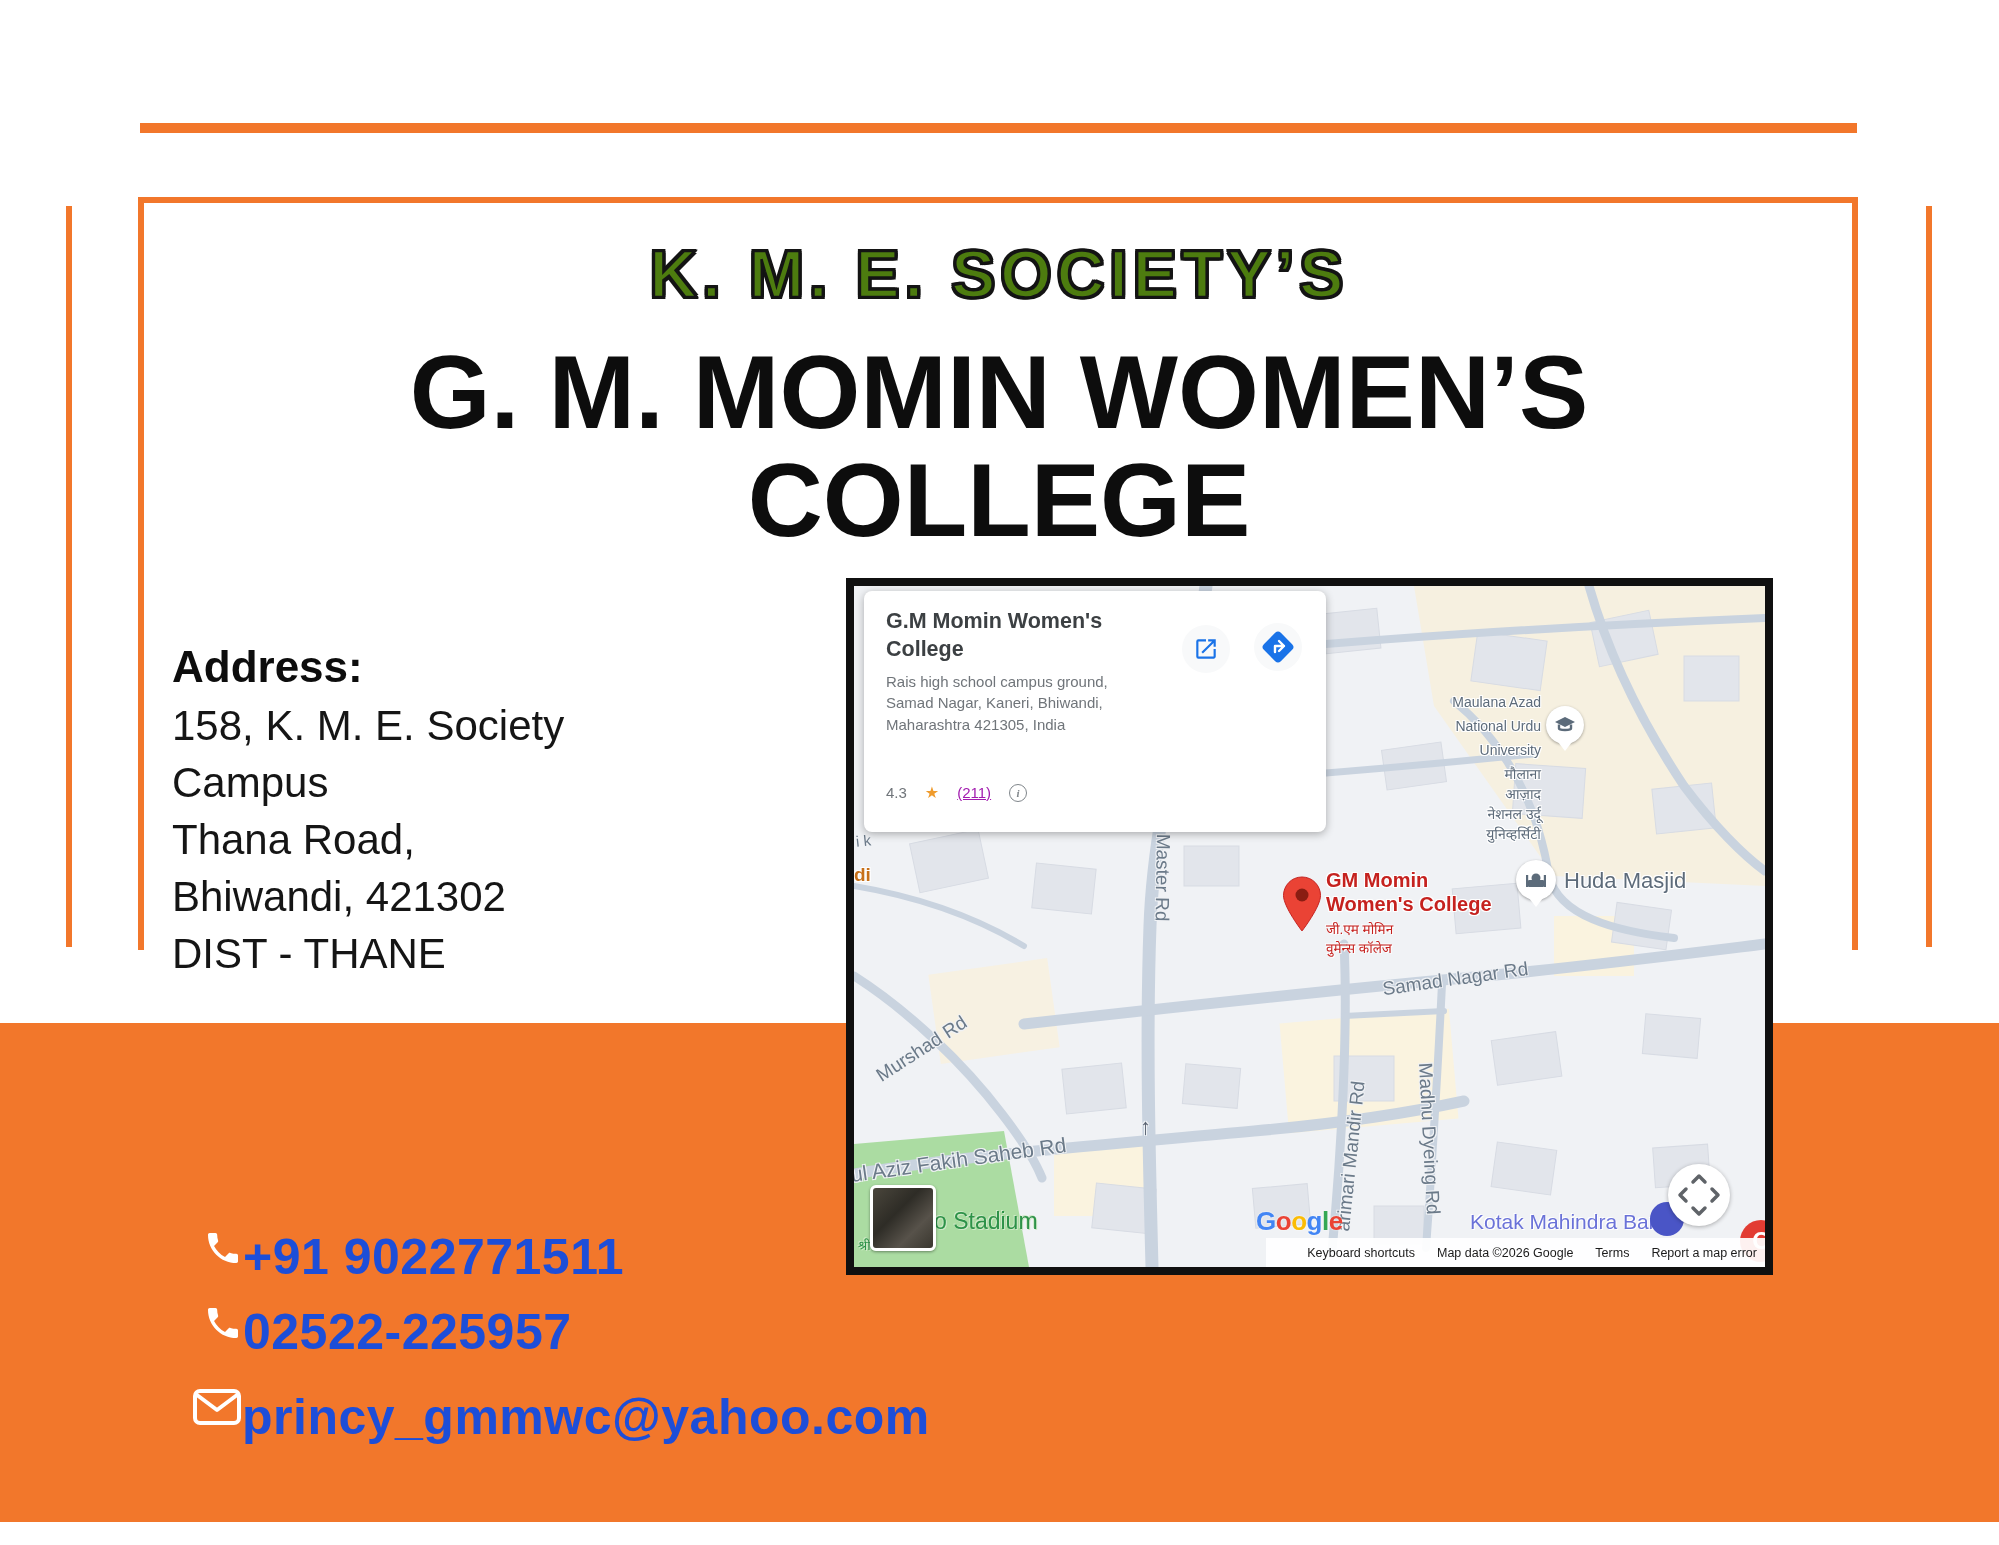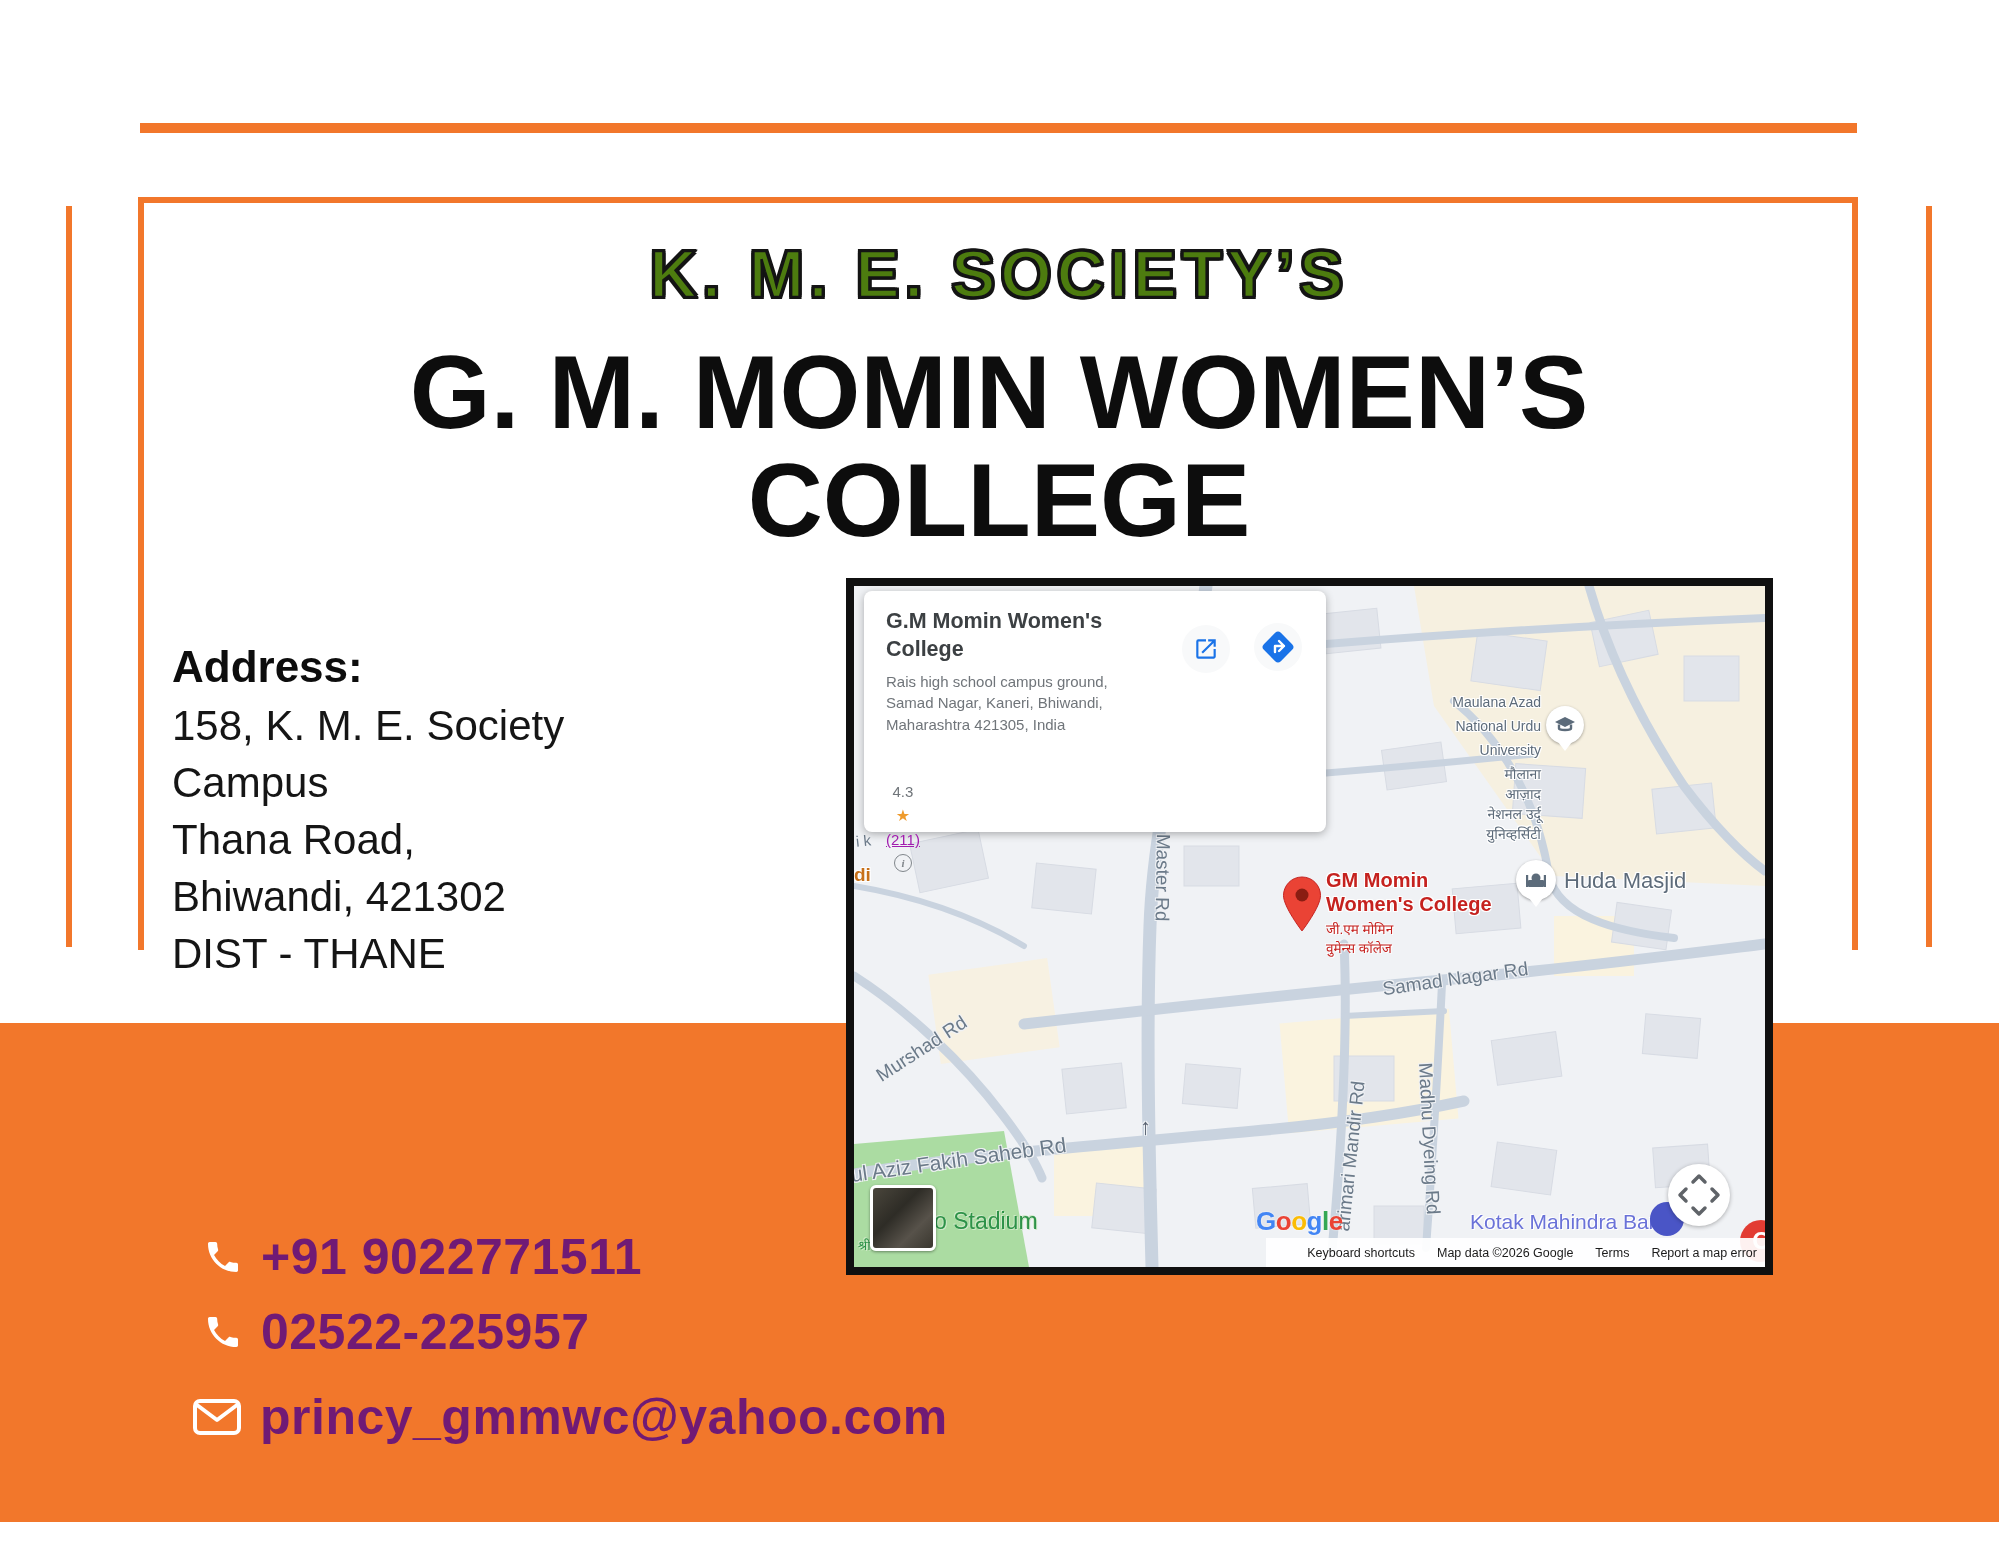--- a/index.html
+++ b/index.html
@@ -15,42 +15,42 @@
                 0 -2px 0 #141414,0 2px 0 #141414,-2px 0 0 #141414,2px 0 0 #141414;}
   .college{position:absolute;left:140px;right:141px;top:338px;text-align:center;
     font-size:104px;font-weight:800;line-height:1.04;color:#0d0d0d;letter-spacing:0;}
   
   .addr-h{position:absolute;left:172px;top:642px;font-size:44px;font-weight:800;color:#0d0d0d;}
   .addr{position:absolute;left:172px;top:697px;font-size:42px;line-height:57px;color:#151515;font-weight:400;}
   
   .orange-section{position:absolute;left:0;top:1023px;width:1999px;height:499px;background:#F2772B;}
   .pill{position:absolute;left:222px;top:1125px;border:4px solid #fff;border-radius:999px;
     padding:9px 30px;color:#fff;font-size:30px;font-weight:700;letter-spacing:.5px;background:transparent;}
-  .crow{position:absolute;display:flex;align-items:center;gap:18px;color:#701a75;}
+  .crow{position:absolute;display:flex;color:#1d4ed8;}
   .crow .txt{font-size:50px;font-weight:700;letter-spacing:.5px;}
   
   .map{position:absolute;left:846px;top:578px;width:927px;height:697px;border:8px solid #101010;
        background:#f0f2f5;box-sizing:border-box;}
   .map-inner{position:relative;width:911px;height:681px;overflow:hidden;}
   .map-inner svg.bg{position:absolute;left:0;top:0;z-index:0;}
   .mlabel{position:absolute;z-index:2;color:#5d6b7a;font-weight:500;
     text-shadow:-1px -1px 0 #fff,1px -1px 0 #fff,-1px 1px 0 #fff,1px 1px 0 #fff,0 1px 0 #fff,0 -1px 0 #fff;}
   .road{position:absolute;z-index:2;color:#6b7a89;font-weight:400;font-size:19px;white-space:nowrap;
     text-shadow:-1px -1px 0 #f0f2f5,1px -1px 0 #f0f2f5,-1px 1px 0 #f0f2f5,1px 1px 0 #f0f2f5;}
   .pin{position:absolute;z-index:2;width:38px;height:38px;border-radius:50%;background:#fff;
     box-shadow:0 1px 3px rgba(0,0,0,.35);display:flex;align-items:center;justify-content:center;}
   .pin:after{content:"";position:absolute;left:50%;bottom:-7px;transform:translateX(-50%);
     border-left:7px solid transparent;border-right:7px solid transparent;border-top:9px solid #fff;}
   
   .card{position:absolute;left:10px;top:5px;width:462px;height:241px;background:#fff;border-radius:8px;
     box-shadow:0 2px 8px rgba(0,0,0,.3);z-index:5;}
   .card .title{position:absolute;left:22px;top:16px;width:262px;font-size:21.5px;line-height:1.32;
     color:#3c4043;font-weight:600;}
   .card .caddr{position:absolute;left:22px;top:80px;width:228px;font-size:15px;line-height:1.42;color:#70757a;}
-  .card .rating{position:absolute;left:22px;top:192px;display:flex;align-items:center;gap:6px;font-size:15px;flex-direction:column;}
+  .card .rating{position:absolute;left:22px;top:192px;display:flex;align-items:center;gap:18px;font-size:15px;}
   .card .rating .num{color:#70757a;}
   .card .rating .star{color:#ef9b2d;font-size:16px;}
   .card .rating .rev{color:#a21caf;text-decoration:underline;}
   .info-i{display:inline-flex;align-items:center;justify-content:center;width:16px;height:16px;
     border:1.5px solid #80868b;border-radius:50%;color:#80868b;font-size:11px;font-family:"Liberation Serif",serif;
     font-style:italic;font-weight:700;}
   .cbtn{position:absolute;width:48px;height:48px;border-radius:50%;background:#f8f9fa;
     display:flex;align-items:center;justify-content:center;}
   
   .attr{position:absolute;right:0;top:652px;left:412px;height:29px;background:rgba(255,255,255,.93);

